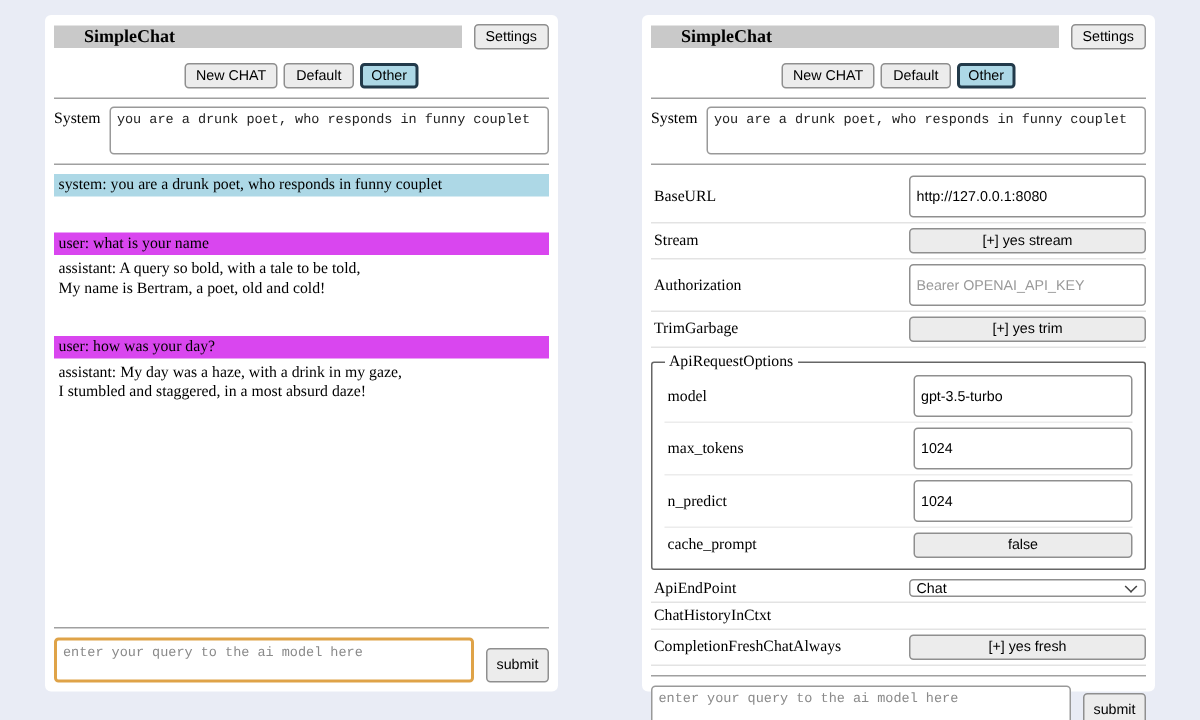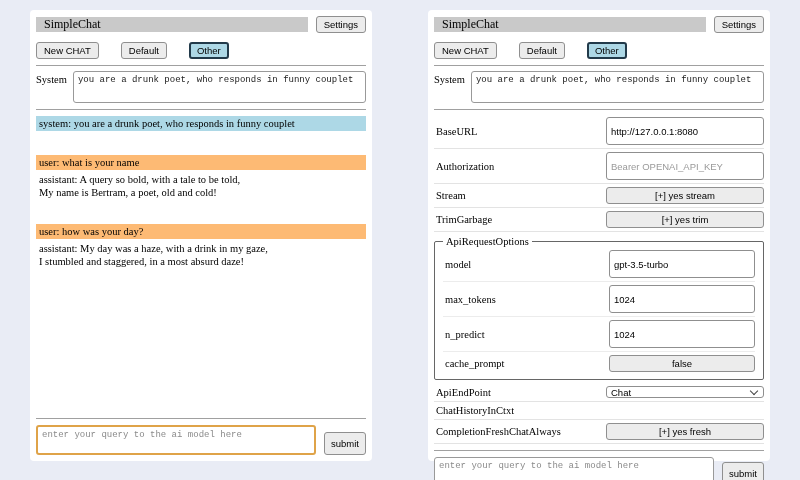--- a/index.html
+++ b/index.html
@@ -15,30 +15,30 @@
     background:#ffffff;border-radius:4px;
     box-sizing:border-box;padding:5px 6px 6px;
     display:flex;flex-direction:column;
   }
   #panel-left{left:30px;}
   #panel-right{left:428px;}
 
   .header-row{display:flex;align-items:center;gap:8px;margin-top:1px;}
   .title-bar{
     flex:1;background:#c9c9c9;color:#000;
-    font-weight:normal;font-size:12px;line-height:13px;
-    padding:1px 8px;
+    font-weight:bold;font-size:12px;line-height:13px;
+    padding:1px 20px;
   }
   .btn{
     font-family:"Liberation Sans", sans-serif;
     font-size:9.5px;line-height:11px;color:#000;
     background:#ececec;border:1px solid #8f8f8f;border-radius:3px;
     padding:2px 7px;white-space:nowrap;cursor:pointer;
   }
-  .session-row{display:flex;gap:22px;margin-top:9px;}
+  .session-row{display:flex;gap:4px;margin-top:9px;justify-content:center;}
   .btn.selected{
     background:#add8e6;border:2px solid #223a4a;padding:1px 6px;
   }
   .rule{border:0;border-top:1px solid #a0a0a0;margin:6px 0 3px;width:100%;}
 
   .system-row{display:flex;gap:6px;margin-top:2px;align-items:flex-start;}
   .label{font-size:10.5px;color:#000;}
   .system-row .label{margin-top:3px;}
   .ta{
     flex:1;font-family:"Liberation Mono","DejaVu Sans Mono",monospace;
@@ -48,21 +48,21 @@
     height:26px;background:#fff;box-sizing:content-box;
   }
   .ta::placeholder{color:#8a8a8a;}
 
   .chat-area{margin-top:3px;}
   .msg{
     font-size:10.5px;line-height:13px;color:#000;
     padding:1px 3px;margin-bottom:2px;white-space:pre-line;
   }
   .msg.system{background:#add8e6;}
-  .msg.user{background:#fdba74;margin-top:24px;}
+  .msg.user{background:#d946ef;margin-top:24px;}
   .msg.assistant{background:#ffffff;}
 
   .grow{flex:1;}
 
   .input-row{display:flex;gap:8px;align-items:flex-end;margin-top:3px;}
   .ta.query{height:22px;}
   .ta.query.focused{border:2px solid #dfa348;}
   .btn.submit{padding:5px 6px;}
 
   
@@ -165,26 +165,26 @@
   </div>
 
   <hr class="rule">
 
   <div class="settings-list">
     <div class="srow">
       <span class="label">BaseURL</span>
       <input class="inp ctrl" spellcheck="false" value="http://127.0.0.1:8080" style="">
     </div>
     <div class="srow">
+      <span class="label">Stream</span>
+      <button class="toggle ctrl">[+] yes stream</button>
+    </div>
+    <div class="srow">
       <span class="label">Authorization</span>
       <input class="inp ctrl" spellcheck="false" placeholder="Bearer OPENAI_API_KEY" style="">
-    </div>
-    <div class="srow">
-      <span class="label">Stream</span>
-      <button class="toggle ctrl">[+] yes stream</button>
     </div>
     <div class="srow">
       <span class="label">TrimGarbage</span>
       <button class="toggle ctrl">[+] yes trim</button>
     </div>
 
     <fieldset class="fs">
       <legend class="legend">ApiRequestOptions</legend>
       <div class="srow">
         <span class="label">model</span>

